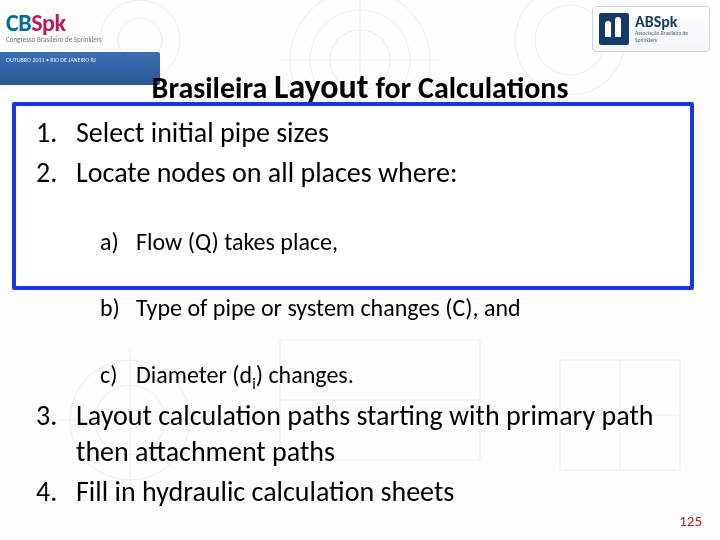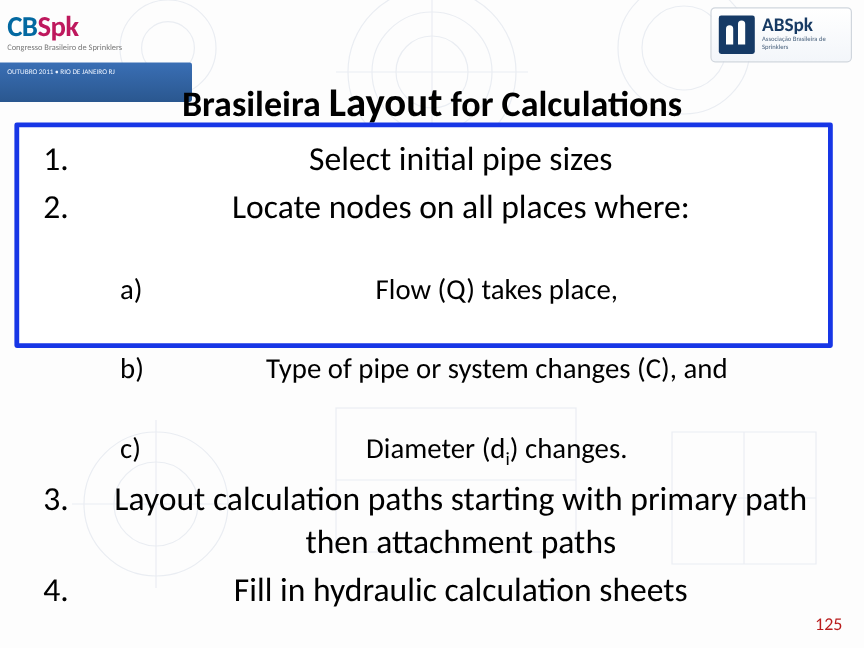--- a/index.html
+++ b/index.html
@@ -90,21 +90,20 @@
   }
 
   ol.main {
     position: relative;
     list-style: none;
     font-size: 28px; line-height: 1.28;
     color: #000;
     margin-top: 6px;
     z-index: 3;
     counter-reset: main;
-    text-align: center;
   }
   ol.main > li {
     counter-increment: main;
     padding-left: 48px;
     position: relative;
     margin-bottom: 4px;
   }
   ol.main > li::before {
     content: counter(main) ".";
     position: absolute; left: 8px; top: 0;

